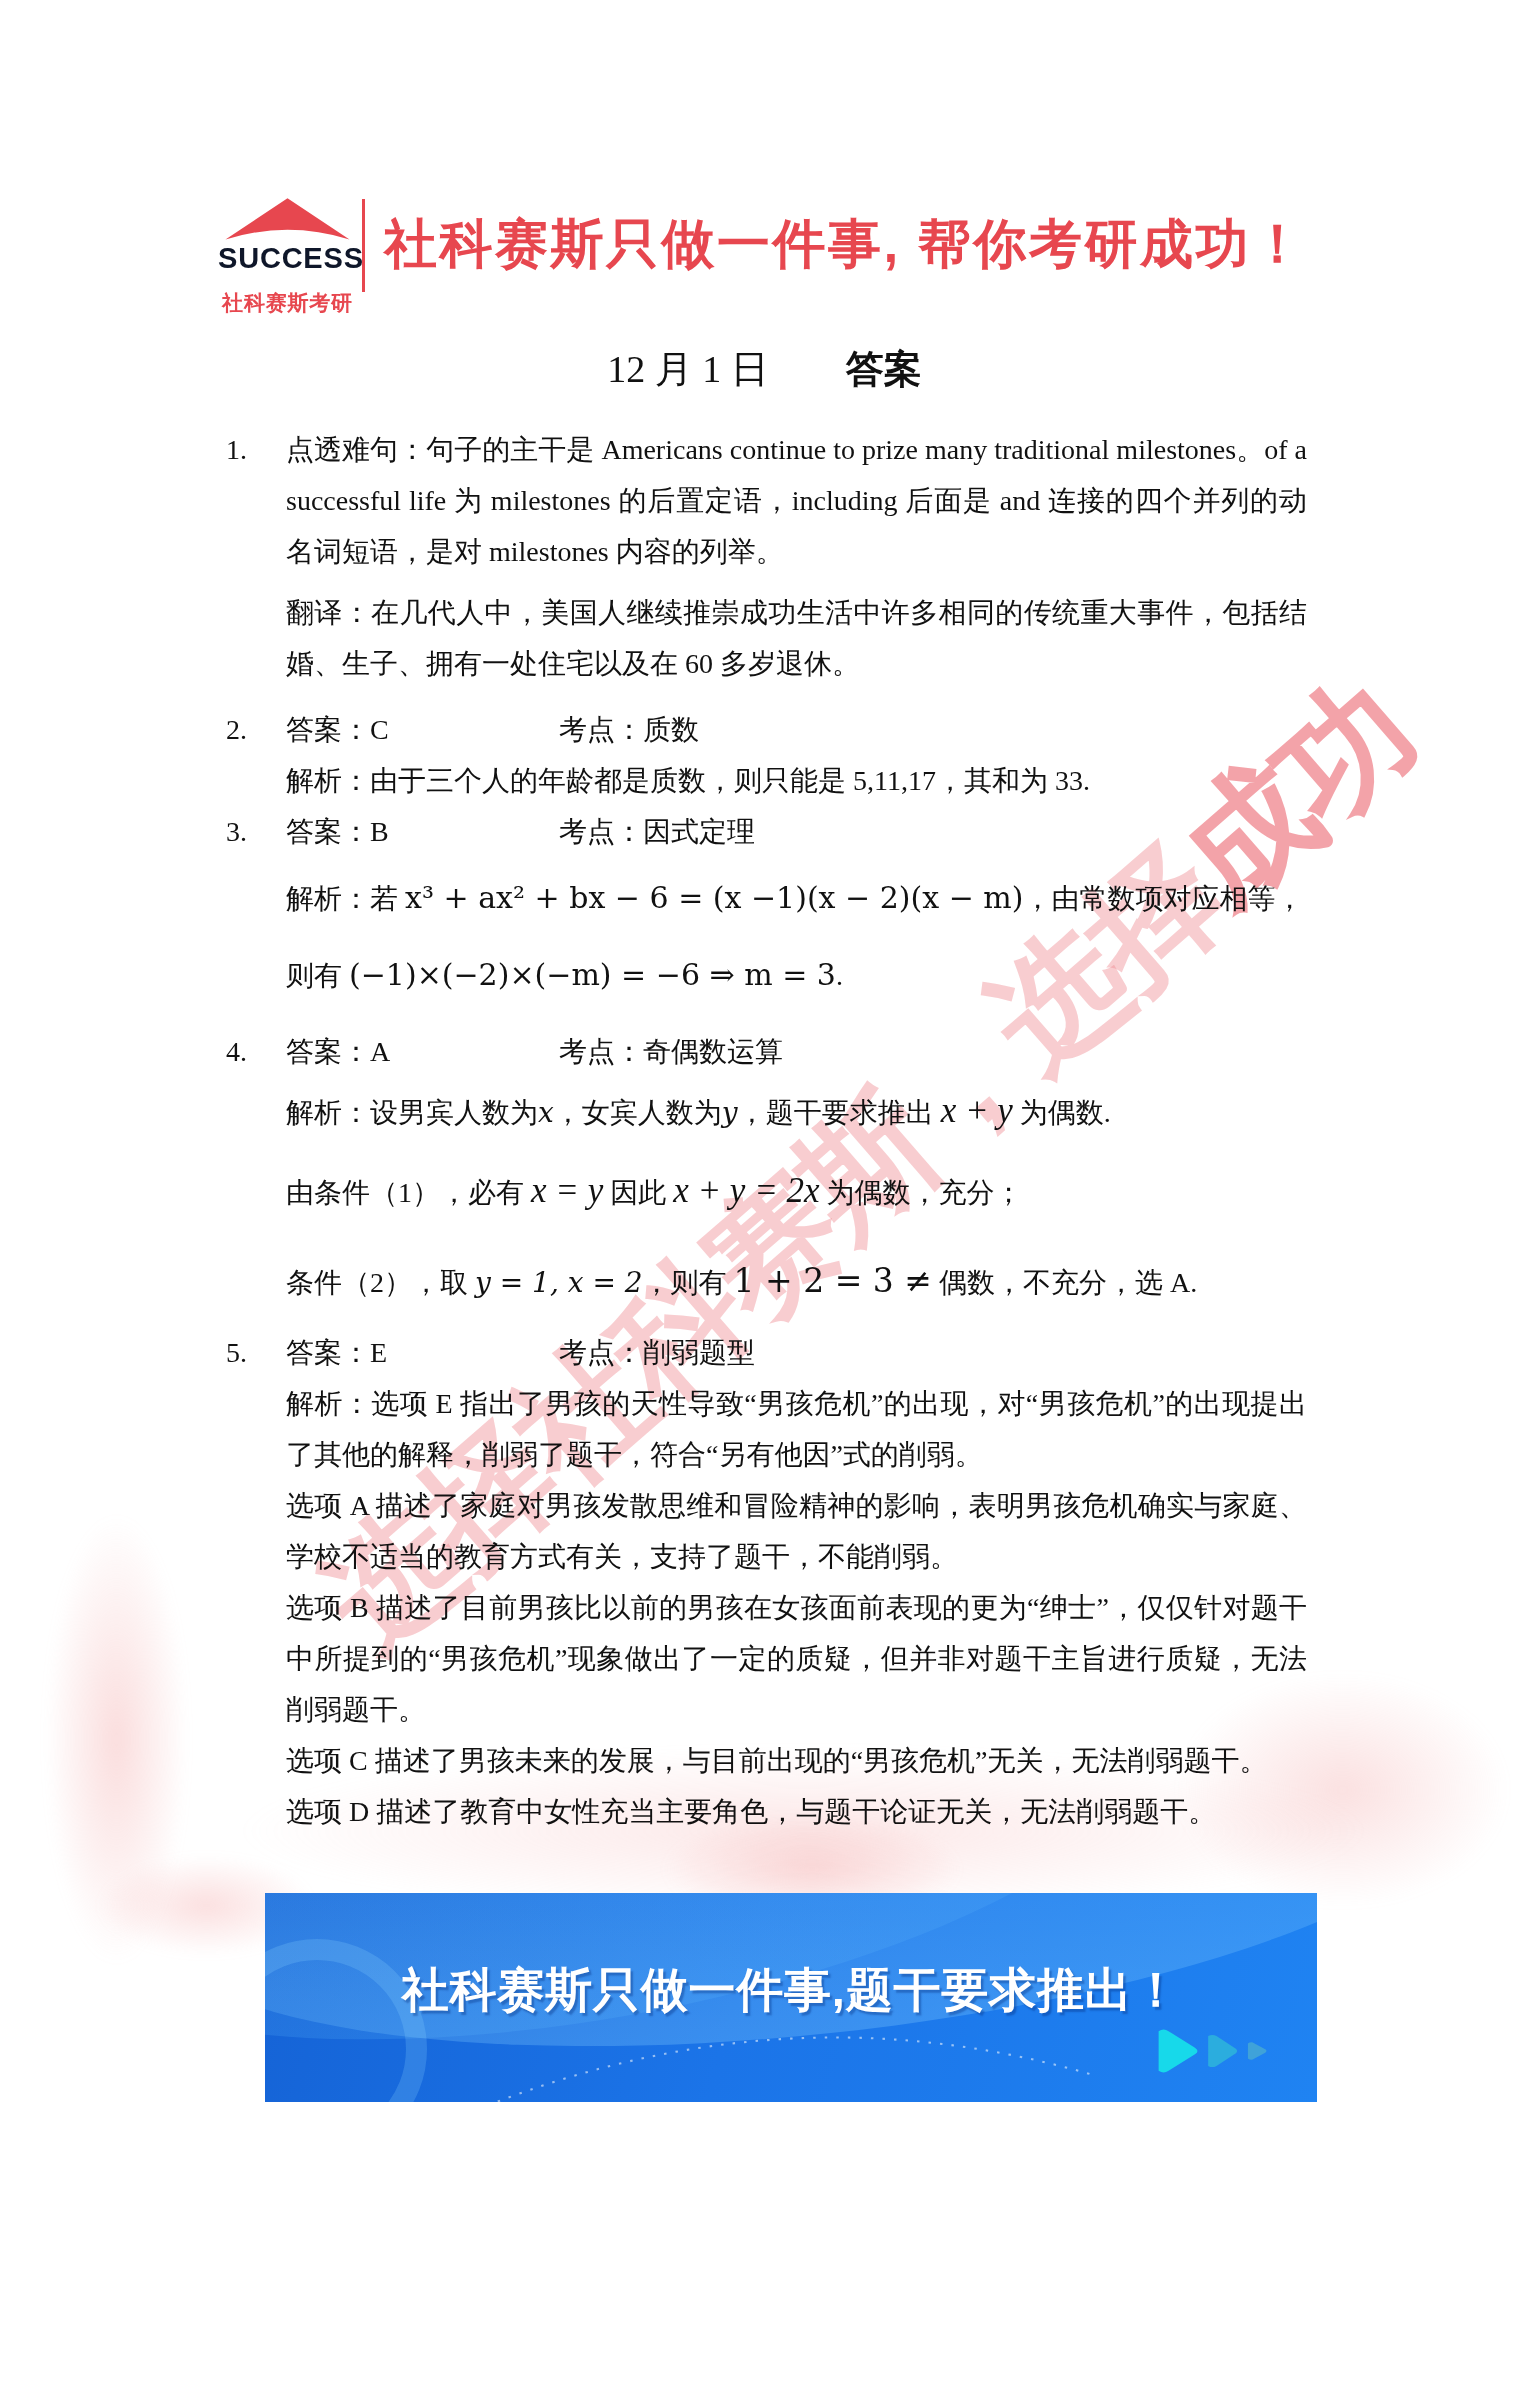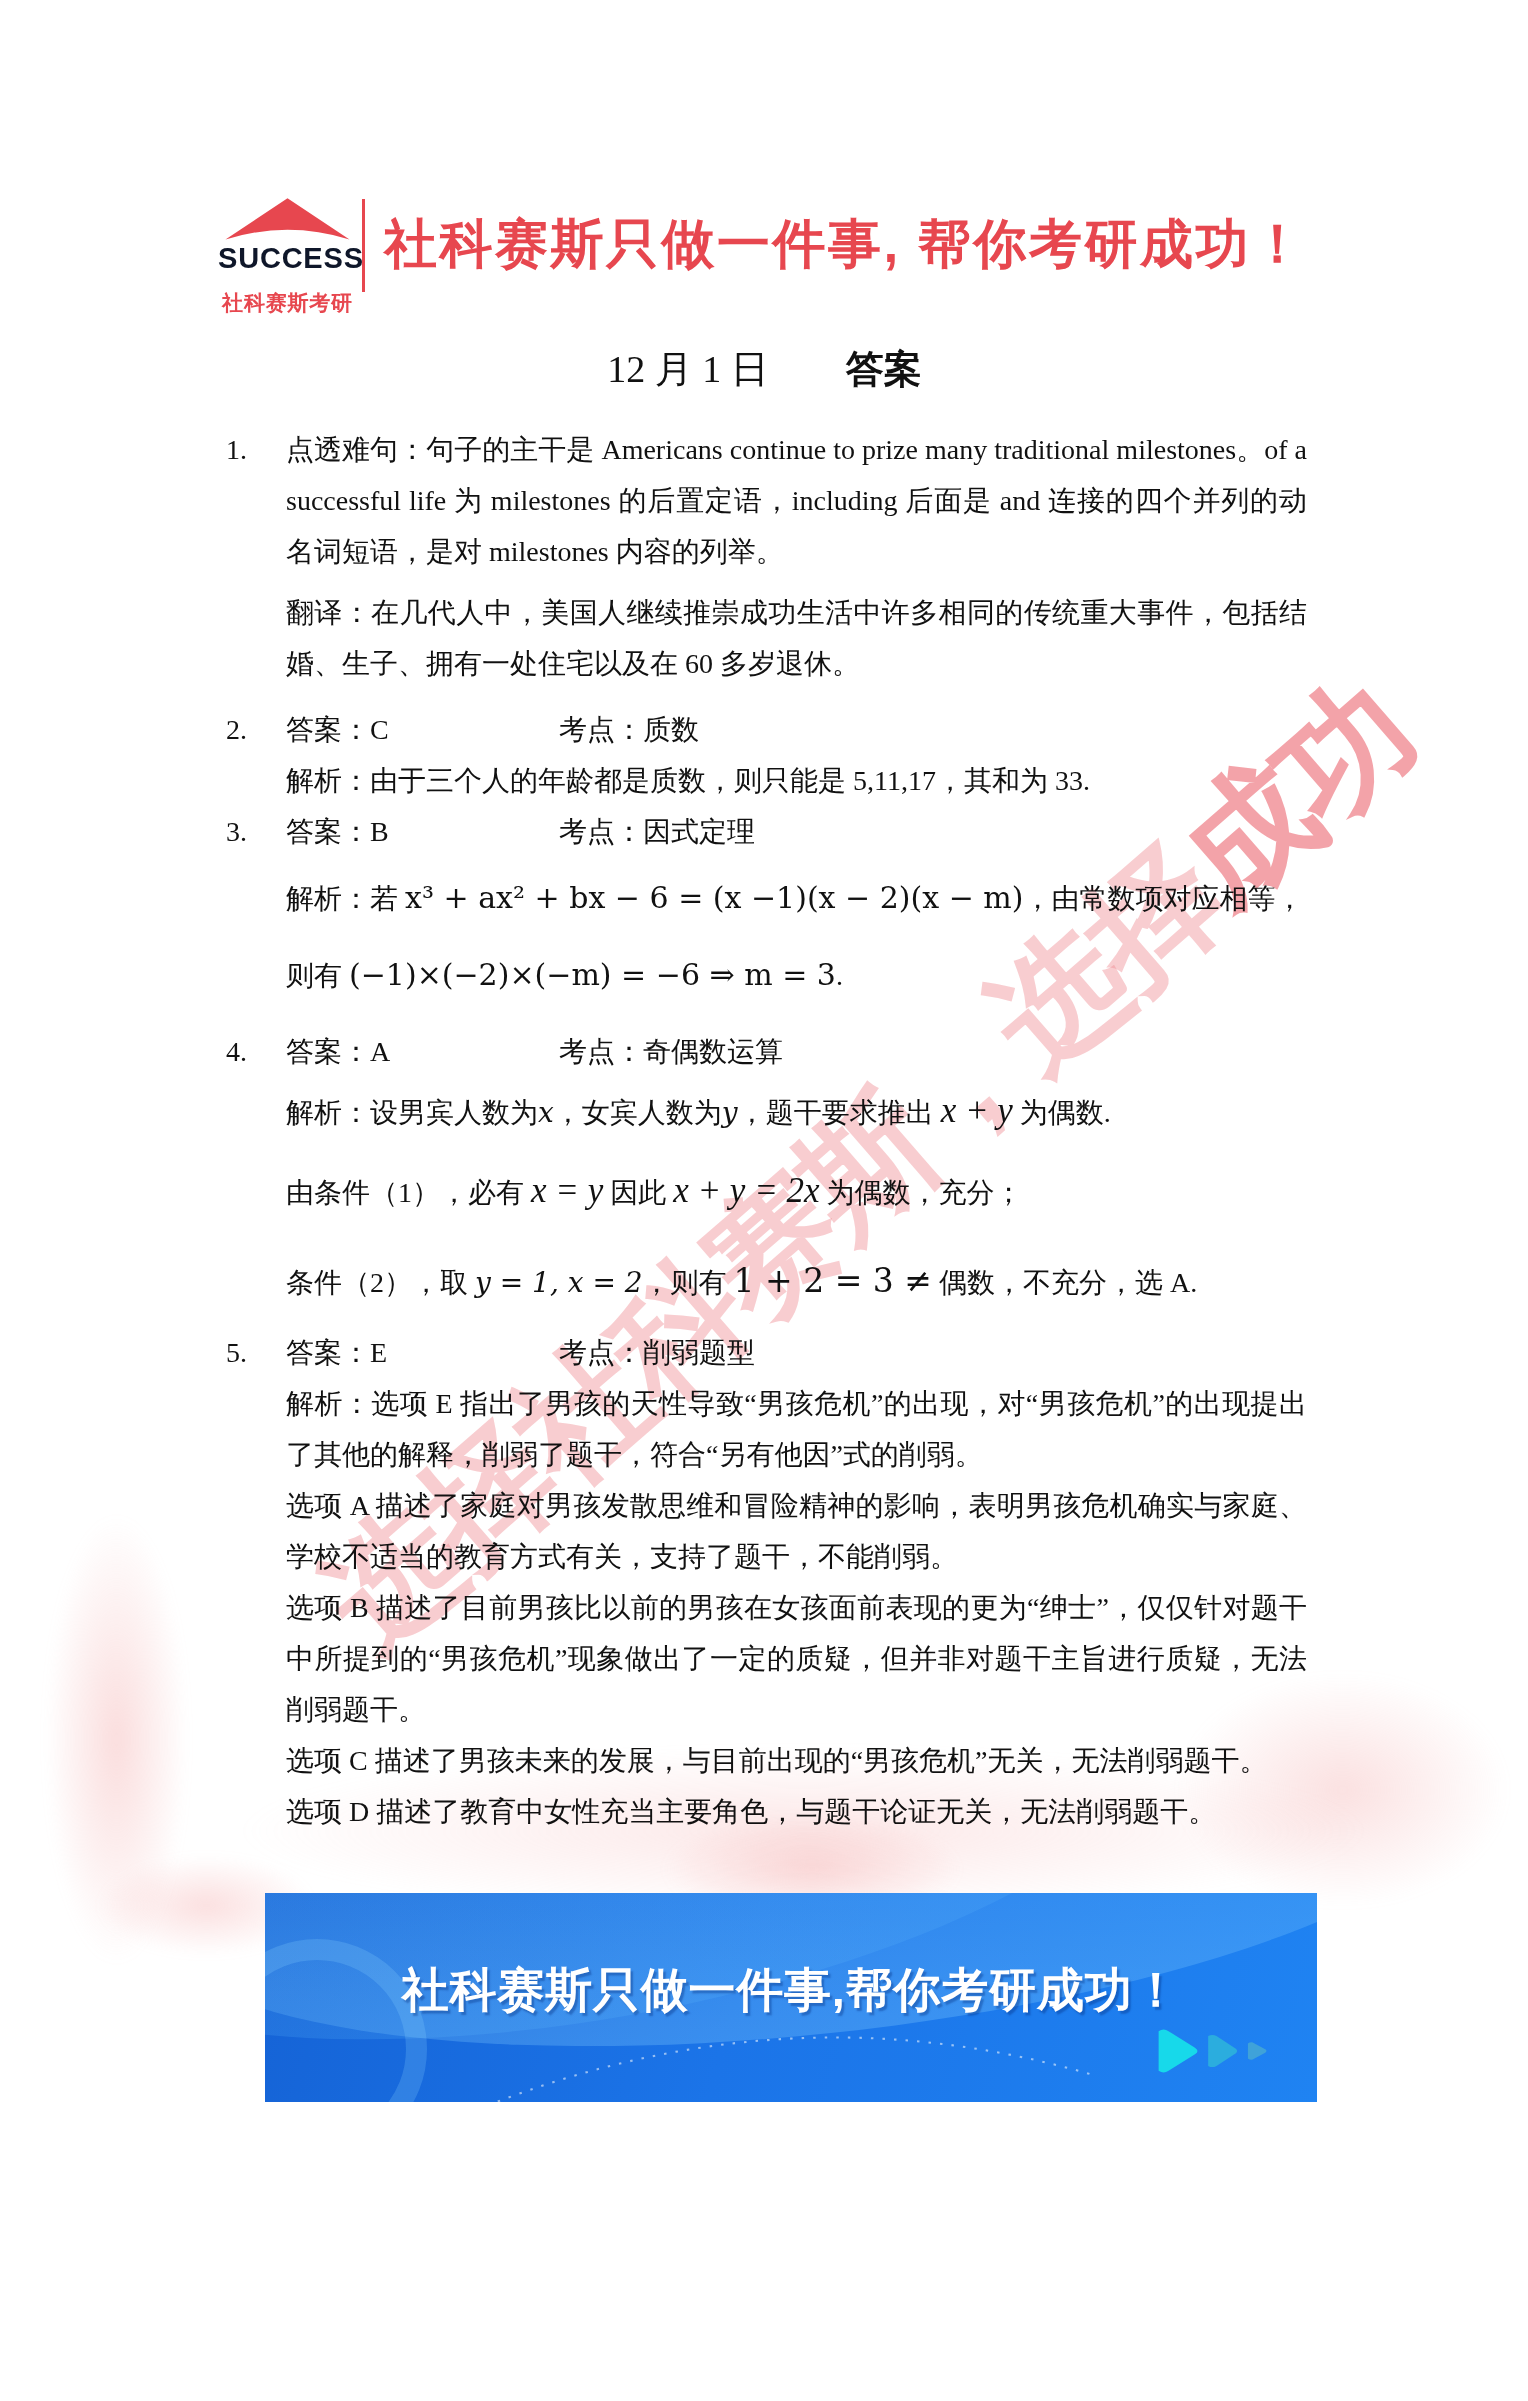--- a/index.html
+++ b/index.html
@@ -152,21 +152,21 @@
 
   </div>
 
   <div class="banner">
     <div class="bn-band"></div>
     <div class="bn-band2"></div>
     <div class="bn-ring"></div>
     <svg class="bn-arc" width="630" height="99" viewBox="0 0 760 120">
       <path d="M0 118 Q 380 -40 760 70" fill="none" stroke="rgba(255,255,255,0.55)" stroke-width="2.5" stroke-dasharray="3 11"></path>
     </svg>
-    <div class="bn-text">社科赛斯只做一件事,帮你考研成功！</div>
+    <div class="bn-text">社科赛斯只做一件事,题干要求推出！</div>
     <svg class="bn-arrows" width="124" height="50" viewBox="0 0 150 60">
       <path d="M8 6 Q14 2 20 6 L52 26 Q58 30 52 34 L20 54 Q14 58 8 54 Z" fill="#17d9ea"></path>
       <path d="M68 12 Q73 9 78 12 L101 27 Q105 30 101 33 L78 48 Q73 51 68 48 Z" fill="#2badde"></path>
       <path d="M116 21 Q120 18 124 21 L137 28 Q140 30 137 32 L124 39 Q120 42 116 39 Z" fill="#42a5d6" opacity="0.9"></path>
     </svg>
   </div>
 
 </div>
 
 

